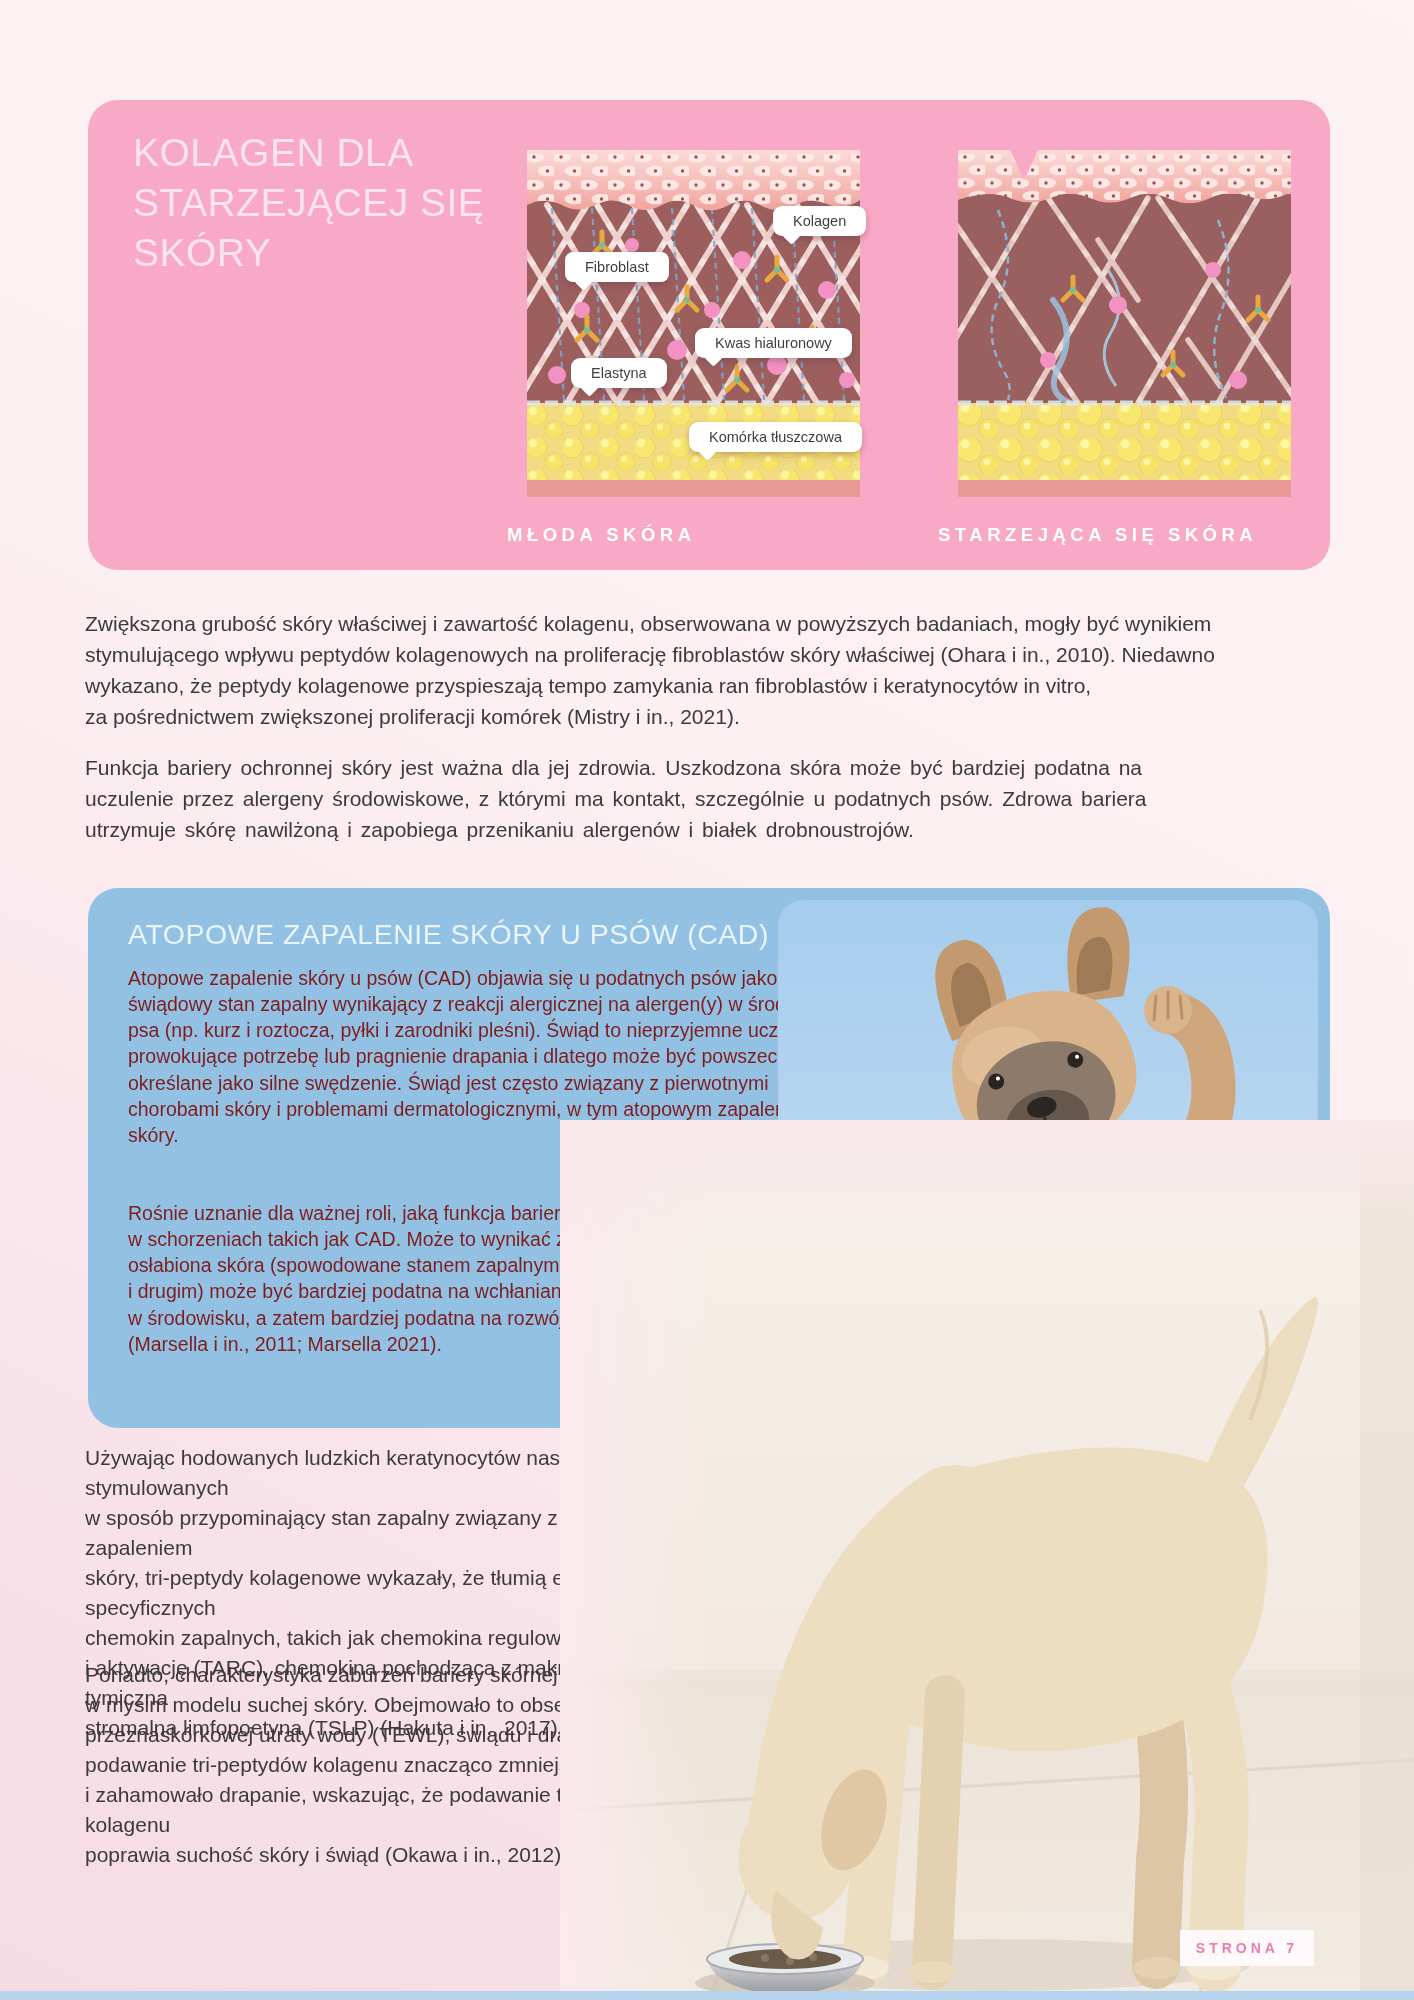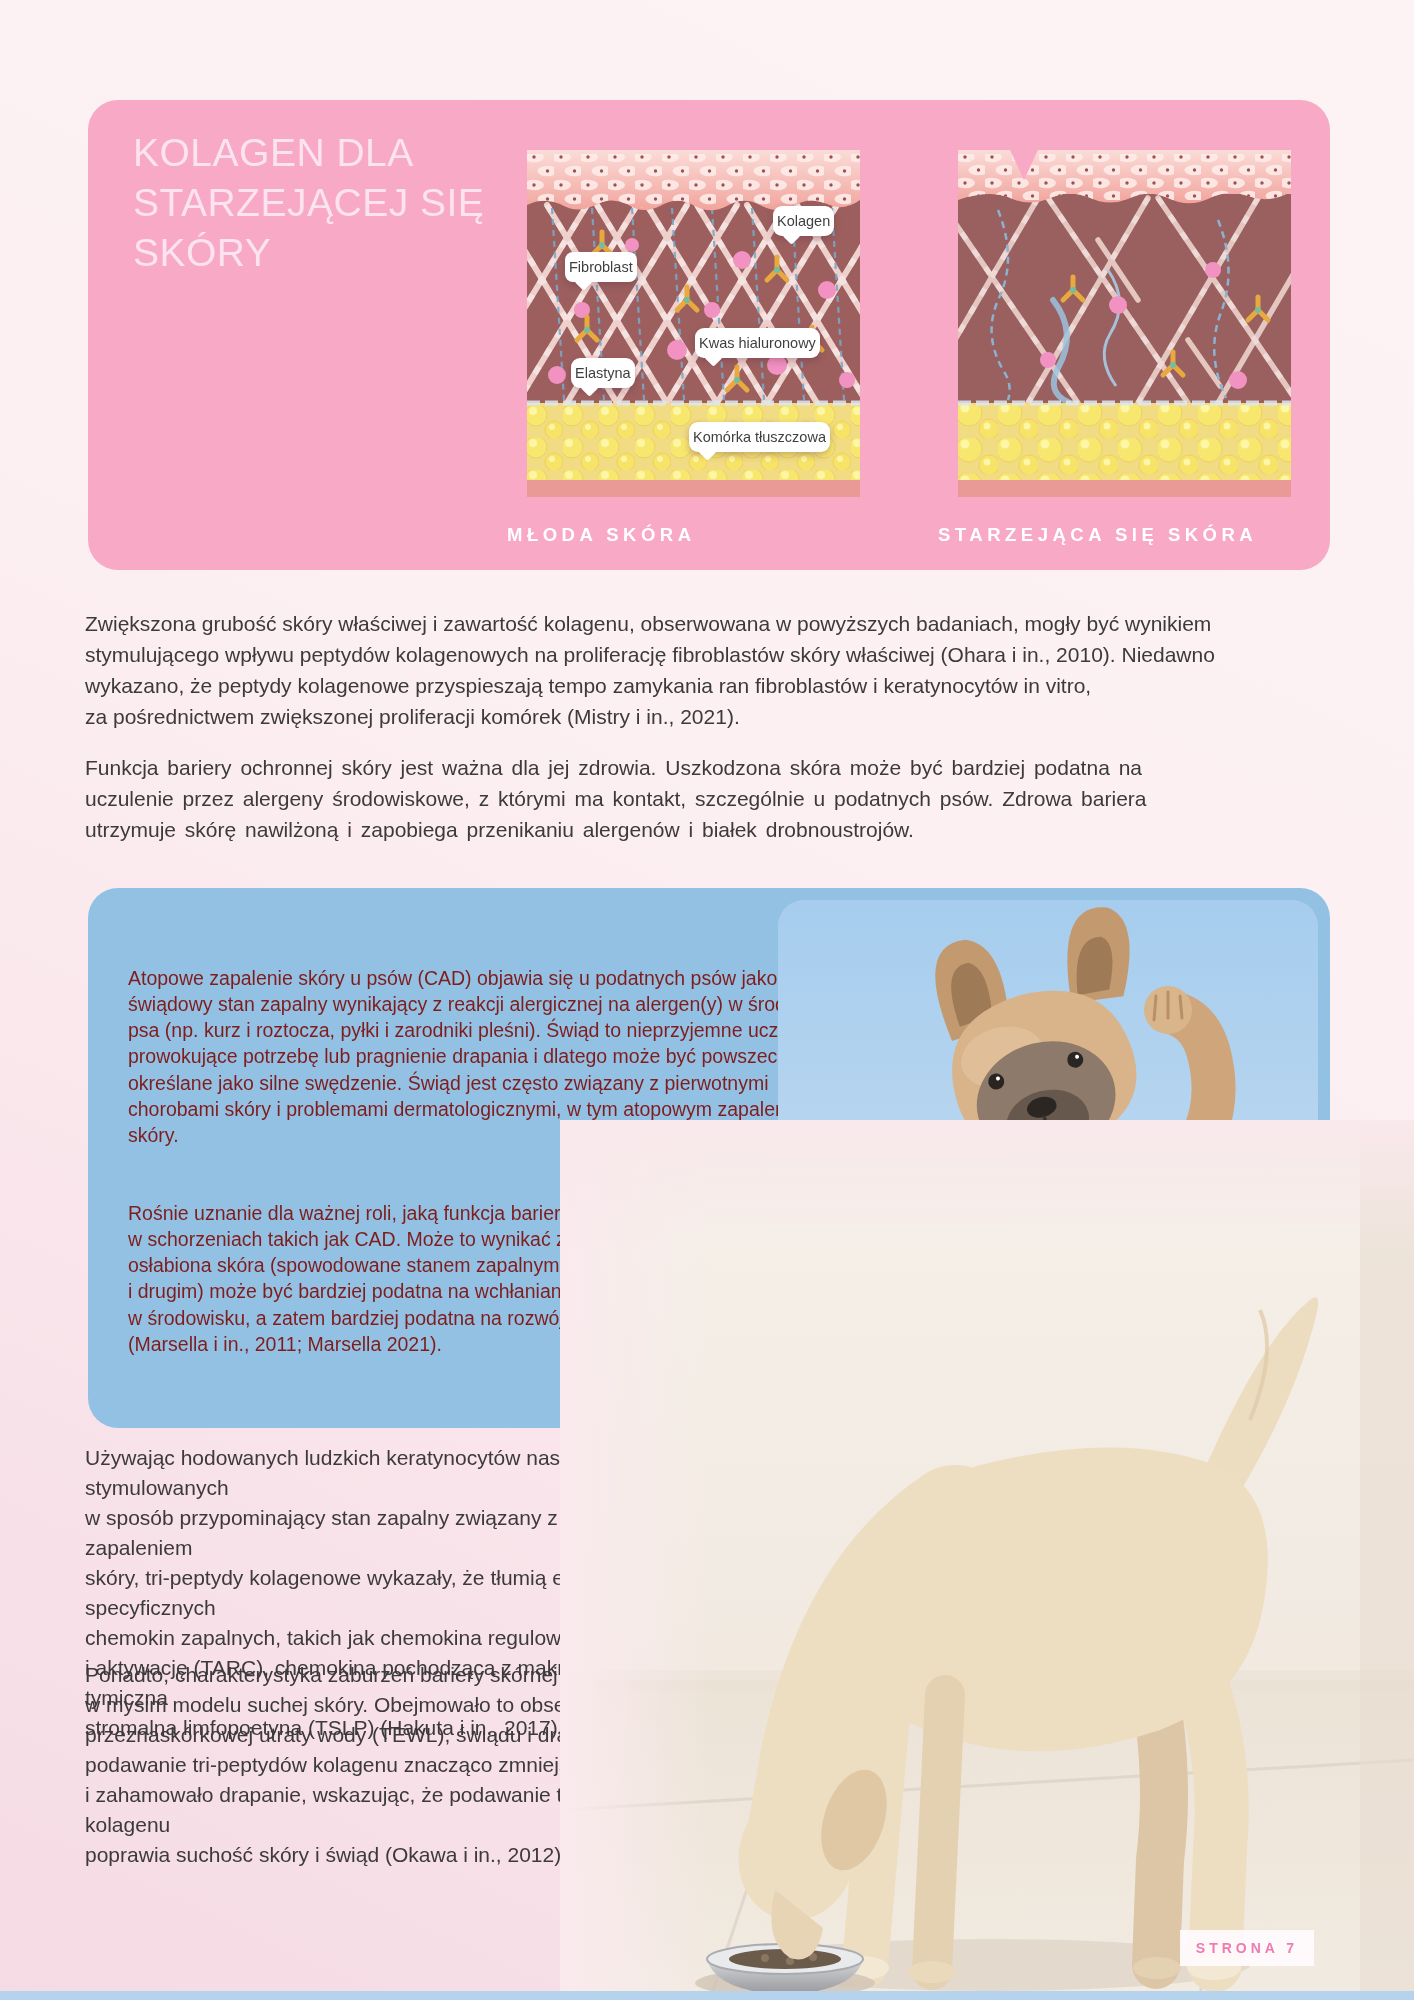--- a/index.html
+++ b/index.html
@@ -22,21 +22,21 @@
   .pink-p2{top:320px;}
 
   .diagram{position:absolute;top:50px;width:333px;height:347px;}
   .d-young{left:439px;}
   .d-aging{left:870px;}
   .diagram svg{display:block;}
   .diagram-caption{position:absolute;left:-20px;top:374px;width:373px;
     color:#ffffff;font-weight:700;font-size:18.5px;letter-spacing:4.5px;}
 
   .chip{position:absolute;background:#ffffff;color:#3f3f3f;font-size:14.5px;
-    padding:7px 4px;border-radius:9px;box-shadow:0 3px 7px rgba(96,46,66,.32);
+    padding:7px 20px;border-radius:9px;box-shadow:0 3px 7px rgba(96,46,66,.32);
     white-space:nowrap !important;z-index:3;}
   .chip::before{content:"";position:absolute;left:12px;bottom:-6px;width:13px;height:13px;
     background:#ffffff;transform:rotate(45deg);z-index:-1;border-radius:2px;}
   .chip-kolagen{left:246px;top:56px;}
   .chip-fibroblast{left:38px;top:102px;border-radius:8px;}
   .chip-kwas{left:168px;top:178px;}
   .chip-elastyna{left:44px;top:208px;}
   .chip-komorka{left:162px;top:272px;}
 
   
@@ -261,20 +261,21 @@
 
   <p class="body-p bp1" data-bind="intro_paragraphs.paragraph1">Zwiększona grubość skóry właściwej i zawartość kolagenu, obserwowana w powyższych badaniach, mogły być wynikiem
 stymulującego wpływu peptydów kolagenowych na proliferację fibroblastów skóry właściwej (Ohara i in., 2010). Niedawno
 wykazano, że peptydy kolagenowe przyspieszają tempo zamykania ran fibroblastów i keratynocytów in vitro,
 za pośrednictwem zwiększonej proliferacji komórek (Mistry i in., 2021).</p>
   <p class="body-p bp2" data-bind="intro_paragraphs.paragraph2">Funkcja bariery ochronnej skóry jest ważna dla jej zdrowia. Uszkodzona skóra może być bardziej podatna na
 uczulenie przez alergeny środowiskowe, z którymi ma kontakt, szczególnie u podatnych psów. Zdrowa bariera
 utrzymuje skórę nawilżoną i zapobiega przenikaniu alergenów i białek drobnoustrojów.</p>
 
   <section class="blue-box">
+    <h2 class="blue-title" data-bind="cad_section.title">ATOPOWE ZAPALENIE SKÓRY U PSÓW (CAD)</h2>
     <p class="blue-p blue-p1" data-bind="cad_section.paragraph1">Atopowe zapalenie skóry u psów (CAD) objawia się u podatnych psów jako
 świądowy stan zapalny wynikający z reakcji alergicznej na alergen(y) w środowisku
 psa (np. kurz i roztocza, pyłki i zarodniki pleśni). Świąd to nieprzyjemne uczucie
 prowokujące potrzebę lub pragnienie drapania i dlatego może być powszechnie
 określane jako silne swędzenie. Świąd jest często związany z pierwotnymi
 chorobami skóry i problemami dermatologicznymi, w tym atopowym zapaleniem
 skóry.</p>
     <p class="blue-p blue-p2" data-bind="cad_section.paragraph2">Rośnie uznanie dla ważnej roli, jaką funkcja bariery skórnej odgrywa
 w schorzeniach takich jak CAD. Może to wynikać z faktu, że uszkodzona lub
 osłabiona skóra (spowodowane stanem zapalnym, swędzeniem lub jednym

